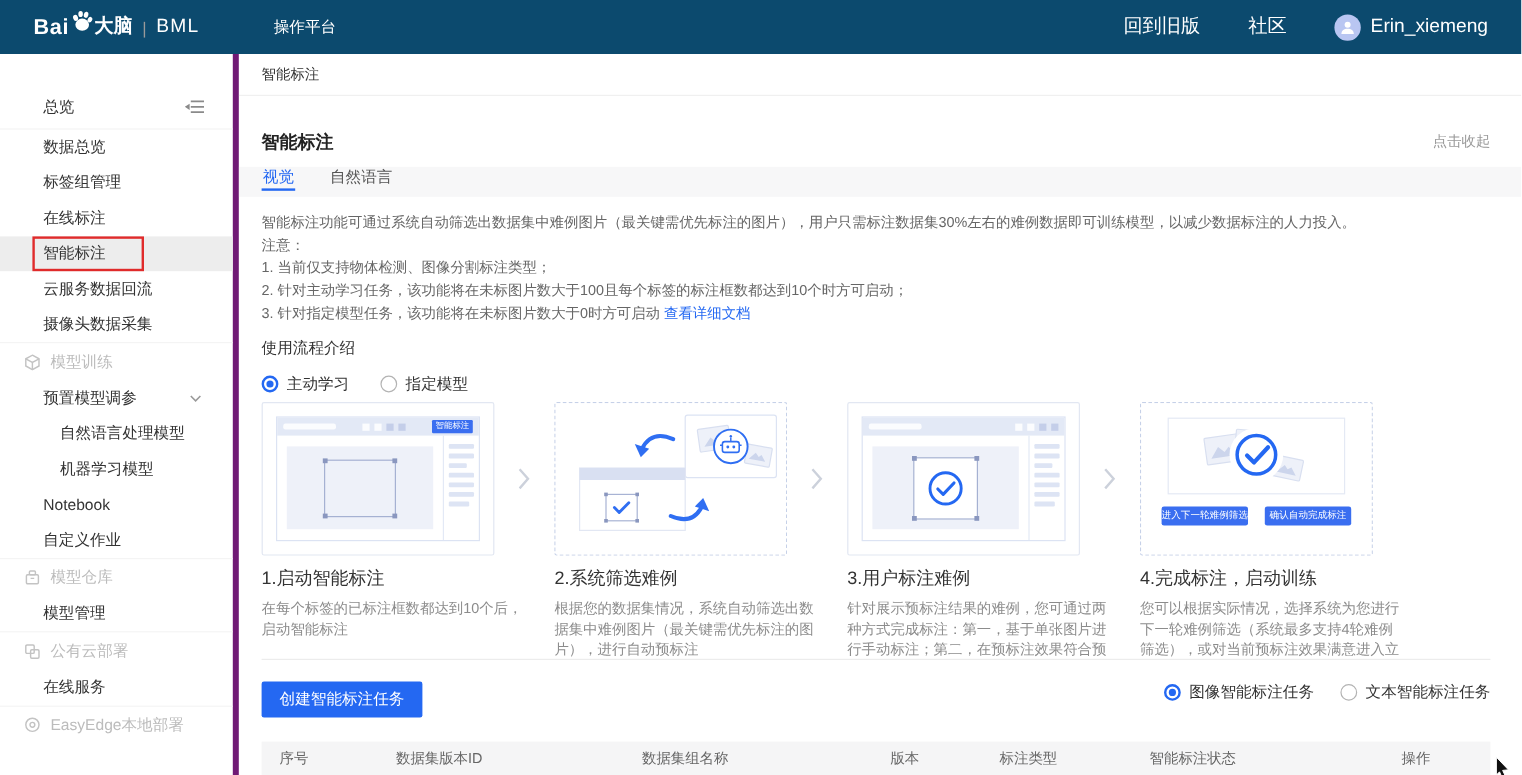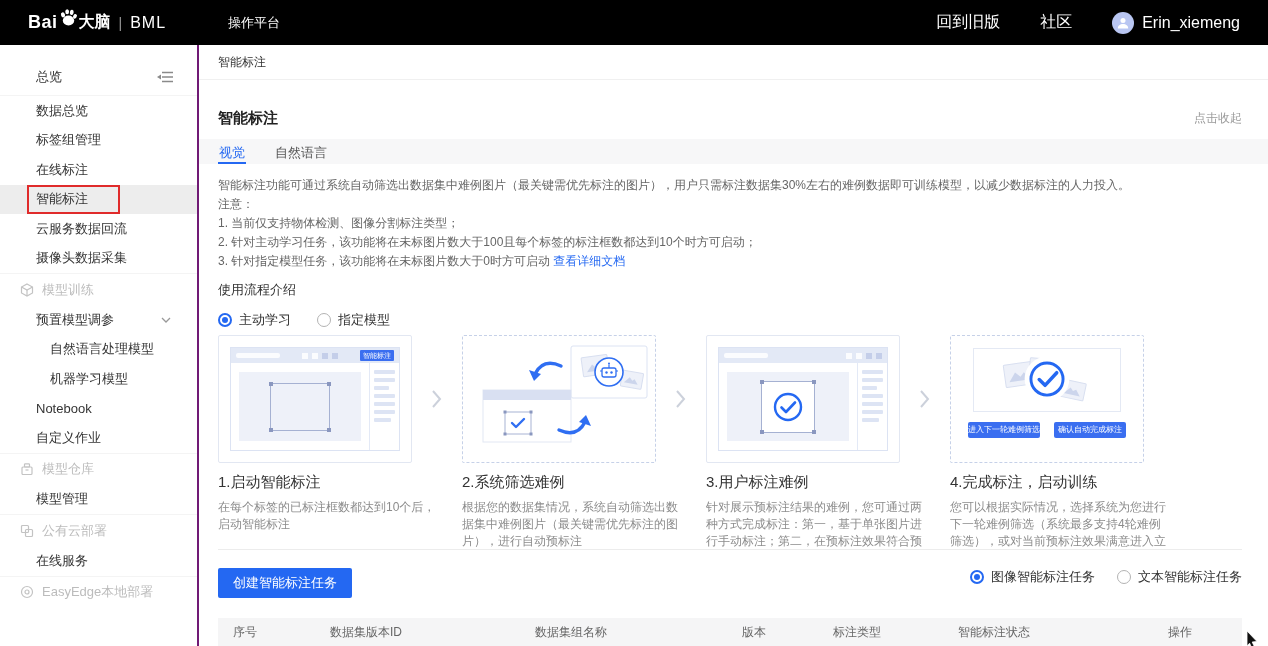--- a/index.html
+++ b/index.html
@@ -1,37 +1,37 @@
 <!DOCTYPE html>
 <html><head>
 <meta charset="utf-8">
 <style>
   * { margin:0; padding:0; box-sizing:border-box; }
   html,body { background:#fff; }
   body { font-family:"Liberation Sans","DejaVu Sans",sans-serif; }
   .app { position:relative; width:1268px; height:646px; overflow:hidden; background:#fff; }
 
   
-  .navbar { height:45px; background:#000000; display:flex; align-items:center; padding:0 28px; color:#fff; }
+  .navbar { height:45px; background:#0c4a6e; display:flex; align-items:center; padding:0 28px; color:#fff; }
   .logo { display:flex; align-items:center; cursor:pointer; }
   .logo .bai { font-size:18px; font-weight:bold; letter-spacing:.5px; }
   .logo .paw { margin:0 1px 6px 1px; }
   .logo .brain { font-size:16px; font-weight:bold; }
   .logo .sep { margin:0 8px; color:#9a9a9a; font-size:14px; font-weight:300; }
   .logo .bml { font-size:16px; font-weight:400; letter-spacing:1px; }
   .nav-menu { display:flex; gap:46px; margin-left:62px; font-size:13px;flex-direction:column; }
   .nav-menu .nav-item { cursor:pointer; }
   .nav-right { margin-left:auto; display:flex; align-items:center; font-size:16px; }
   .nav-right .nav-link { margin-left:40px; cursor:pointer; }
   .user { display:flex; align-items:center; margin-left:40px; cursor:pointer; }
   .avatar { width:22px; height:22px; border-radius:50%; background:#b9c6f2; display:flex; align-items:center; justify-content:center; margin-right:8px; }
 
   
   .main-row { display:flex; height:601px; }
-  .sidebar { width:199px; border-right:2px solid #701a75; background:#fff; padding-top:14px; font-size:13px; color:#333; flex:none; overflow:hidden; }
+  .sidebar { width:199px; border-right:5px solid #701a75; background:#fff; padding-top:26px; font-size:13px; color:#333; flex:none; overflow:hidden; }
   .content { flex:1; overflow:hidden; display:flex; flex-direction:column; }
 
   
   .side-overview { height:36px; display:flex; align-items:center; padding:0 22px 0 36px; }
   .side-overview .lbl { cursor:pointer; }
   .collapse-ic { margin-left:auto; cursor:pointer; display:flex; }
   .side-header { height:31px; display:flex; align-items:center; padding-left:20px; color:#bcbcbc; font-size:13px; }
   .side-header svg { margin-right:8px; flex:none; }
   .side-group { border-top:1px solid #f4f4f4; }
   .side-group:first-of-type { border-top:none; }
@@ -41,21 +41,21 @@
   .red-box { position:absolute; left:27px; top:0; width:93px; height:29px; border:2px solid #e02b2b; pointer-events:none; }
   .side-item .chev { margin-left:auto; margin-right:26px; display:flex; }
 
   
   .breadcrumb-bar { height:35px; line-height:34px; padding-left:19px; font-size:12px; color:#333; border-bottom:1px solid #f0f0f0; flex:none; }
 
   
   .panel-header { margin-top:24px; height:32px; display:flex; align-items:center; padding:0 26px 0 19px; }
   .panel-title { font-size:15px; font-weight:bold; color:#222; }
   .collapse-link { margin-left:auto; font-size:12px; color:#999; cursor:pointer; }
-  .tabs-bar { margin-top:6px; height:27px; background:#f7f7f8; display:flex; align-items:flex-end; padding-left:19px; gap:28px; font-size:13px; }
+  .tabs-bar { margin-top:6px; height:27px; background:#f7f7f8; display:flex; align-items:flex-start; padding-left:19px; gap:28px; font-size:13px; }
   .tab { display:flex; align-items:center; cursor:pointer; color:#555; border-bottom:2px solid transparent; padding:0 1px; }
   .tab.active { color:#2468f2; border-bottom-color:#2468f2; }
   .intro-block { padding:12px 26px 0 19px; font-size:12px; color:#666; line-height:19px; }
   .doc-link { color:#2468f2; cursor:pointer; }
   .flow-title { margin-top:10px; padding-left:19px; font-size:13px; color:#333; }
   .radio-row { margin-top:12px; padding-left:19px; display:flex; align-items:center; gap:26px; font-size:13px; color:#333; }
   .radio-item { display:flex; align-items:center; gap:7px; cursor:pointer; }
   .radio { width:14px; height:14px; border-radius:50%; border:1px solid #b3b3b3; position:relative; flex:none; background:#fff; }
   .radio.checked { border:2px solid #2468f2; }
   .radio.checked::after { content:""; position:absolute; left:50%; top:50%; width:6px; height:6px; margin:-3px 0 0 -3px; border-radius:50%; background:#2468f2; }

